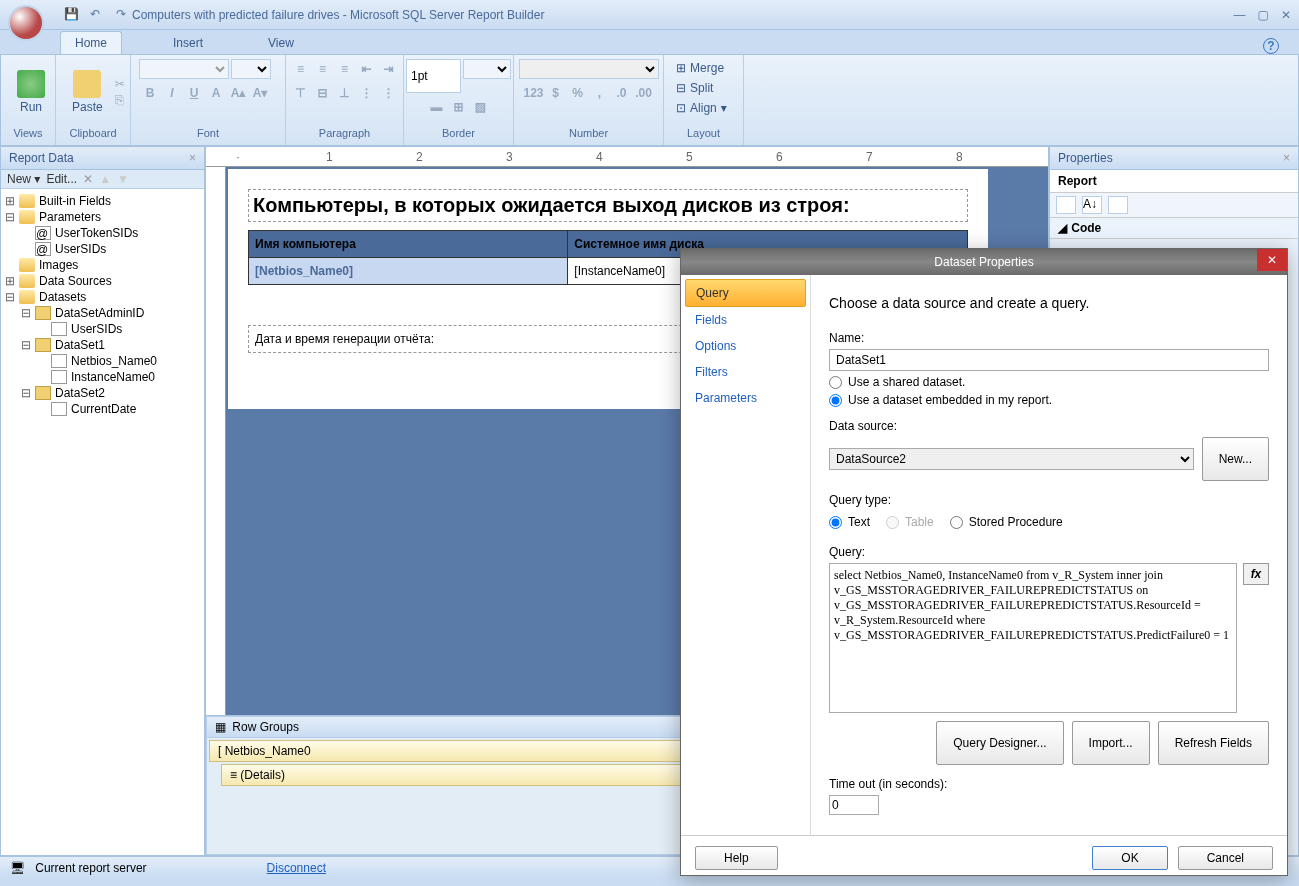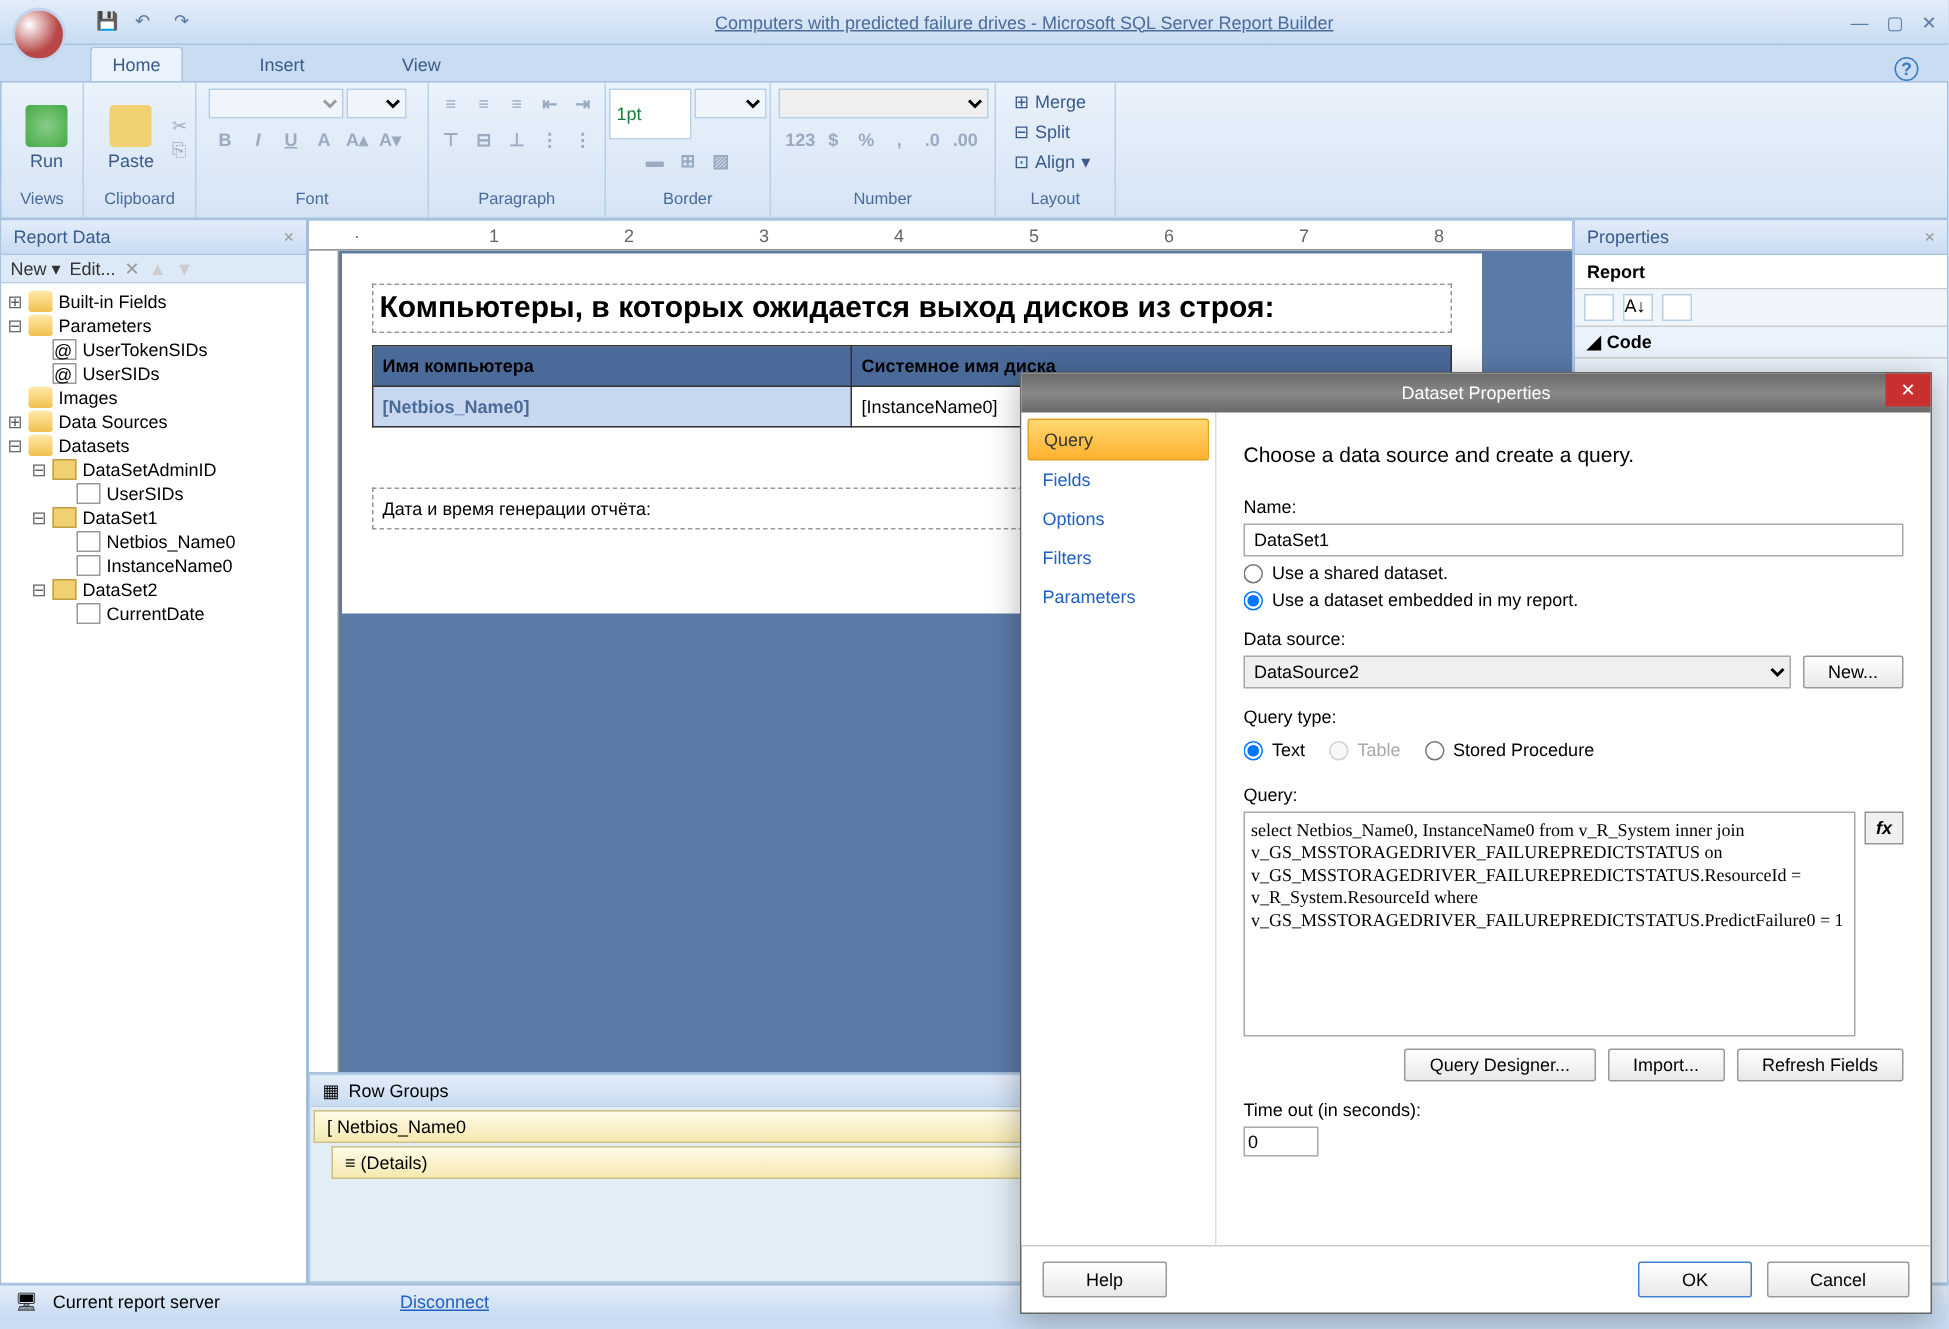--- a/index.html
+++ b/index.html
@@ -3,21 +3,21 @@
 <meta charset="utf-8">
 <style>
 * { box-sizing: border-box; margin: 0; padding: 0; font-family: 'Segoe UI', Tahoma, sans-serif; font-size: 12px; }
 body { background: #c9dcf2; width: 1299px; height: 886px; overflow: hidden; position: relative; }
 
 
 .titlebar { height: 30px; background: linear-gradient(#e3edf9, #c9dcf2); display: flex; align-items: center; padding: 0 8px; border-bottom: 1px solid #a8c3e0; }
 .orb { width: 36px; height: 36px; background: radial-gradient(circle at 30% 30%, #fff, #b84848 60%); border-radius: 50%; border: 2px solid #c0d4ec; position: relative; top: 8px; z-index: 10; }
 .qat { display: flex; gap: 10px; margin-left: 20px; }
 .qat-btn { width: 16px; height: 16px; color: #5a7aa0; cursor: pointer; }
-.title-text { flex: 1; text-align: center; color: #4a6a9a; text-decoration: underline; }
+.title-text { flex: 1; color: #4a6a9a; }
 .win-controls { display: flex; gap: 12px; color: #5a7aa0; }
 .win-btn { cursor: pointer; }
 
 
 .ribbon-tabs { height: 24px; background: #c9dcf2; display: flex; align-items: flex-end; padding-left: 60px; gap: 37px; }
 .ribbon-tab { padding: 4px 14px; color: #3a5a8a; cursor: pointer; border-radius: 3px 3px 0 0; }
 .ribbon-tab.active { background: #eaf2fb; border: 1px solid #a8c3e0; border-bottom: none; }
 .help-icon { margin-left: auto; margin-right: 20px; color: #3a7ac0; font-weight: bold; border: 1px solid #3a7ac0; border-radius: 50%; width: 16px; height: 16px; display: flex; align-items: center; justify-content: center; cursor: pointer; }
 
 
@@ -25,21 +25,21 @@
 .ribbon-group { border-right: 1px solid #b8cfe8; display: flex; flex-direction: column; padding: 4px 8px; }
 .group-content { flex: 1; display: flex; align-items: center; gap: 4px; }
 .group-label { text-align: center; color: #4a6a9a; font-size: 11px; padding: 2px 0; }
 .big-btn { display: flex; flex-direction: column; align-items: center; gap: 2px; padding: 4px 8px; cursor: pointer; color: #3a5a8a; }
 .big-btn-icon { width: 28px; height: 28px; background: #d5e4f5; border-radius: 3px; }
 .small-btns { display: flex; flex-direction: column; gap: 2px; }
 .small-btn { width: 16px; height: 14px; cursor: pointer; color: #9aaac0; }
 .font-select { width: 90px; height: 20px; background: #f0f5fb; border: 1px solid #b8cfe8; color: #999; }
 .font-size { width: 40px; height: 20px; background: #f0f5fb; border: 1px solid #b8cfe8; }
 .fmt-btn { width: 22px; height: 20px; color: #9aaac0; display: inline-flex; align-items: center; justify-content: center; cursor: pointer; font-weight: bold; }
-.line-sel { width: 55px; height: 20px; border: 1px solid #b8cfe8; padding: 16px 4px; background: #fff; color: #15803d; }
+.line-sel { width: 55px; height: 20px; border: 1px solid #b8cfe8; padding: 16px 4px; background: #fff; color: #000000; }
 .layout-btn { display: flex; align-items: center; gap: 4px; color: #3a5a8a; cursor: pointer; padding: 2px 4px; }
 
 
 .main { display: flex; height: 710px; }
 .panel-left { width: 205px; background: #eaf2fb; border: 1px solid #a8c3e0; display: flex; flex-direction: column; }
 .panel-header { background: linear-gradient(#e3edf9, #c9dcf2); padding: 4px 8px; color: #3a5a8a; display: flex; align-items: center; justify-content: space-between; border-bottom: 1px solid #a8c3e0; }
 .close-x { cursor: pointer; color: #999; }
 .panel-toolbar { padding: 2px 6px; display: flex; gap: 6px; align-items: center; background: #dce9f7; border-bottom: 1px solid #b8cfe8; }
 .tb-item { cursor: pointer; color: #333; }
 .tree { flex: 1; background: #fff; overflow: auto; padding: 4px; }
@@ -89,21 +89,21 @@
 .nav-item { padding: 6px 10px; color: #2060c0; cursor: pointer; }
 .nav-item.active { background: linear-gradient(#ffd870, #ffb030); color: #333; border: 1px solid #e0a020; border-radius: 2px; }
 .dialog-content { flex: 1; padding: 20px 18px; overflow: auto; }
 .dc-heading { font-size: 14px; margin-bottom: 20px; }
 .field-label { margin-bottom: 4px; margin-top: 12px; }
 .text-input { width: 100%; border: 1px solid #aaa; padding: 3px 6px; }
 .radio-row { display: flex; align-items: center; gap: 6px; margin: 4px 0; }
 .radio-row input { margin: 0; }
 .select-row { display: flex; gap: 8px; align-items: center; }
 .select-row select { flex: 1; border: 1px solid #aaa; padding: 2px; }
-.btn { border: 1px solid #999; background: linear-gradient(#fff, #e8e8e8); padding: 3px 16px; cursor: pointer; border-radius: 2px; text-align: center; }
+.btn { border: 1px solid #999; background: linear-gradient(#fff, #e8e8e8); padding: 14px 16px; cursor: pointer; border-radius: 2px; text-align: center; }
 .radio-inline { display: flex; gap: 16px; margin: 4px 0; }
 .query-box { width: 100%; height: 150px; border: 1px solid #aaa; padding: 4px; resize: none; font-family: 'Segoe UI'; }
 .fx-btn { width: 28px; height: 22px; border: 1px solid #999; background: #f0f0f0; font-style: italic; font-weight: bold; cursor: pointer; }
 .btn-row { display: flex; gap: 8px; justify-content: flex-end; margin-top: 8px; }
 .spinner { width: 50px; border: 1px solid #aaa; padding: 2px; }
 .dialog-footer { border-top: 1px solid #ccc; padding: 10px 14px; display: flex; justify-content: space-between; }
 .dialog-footer-right { display: flex; gap: 10px; }
 .btn-wide { border: 1px solid #999; background: linear-gradient(#fff, #e8e8e8); padding: 4px 28px; cursor: pointer; border-radius: 2px; }
 .btn-ok { border: 1px solid #4080d0; }
 

